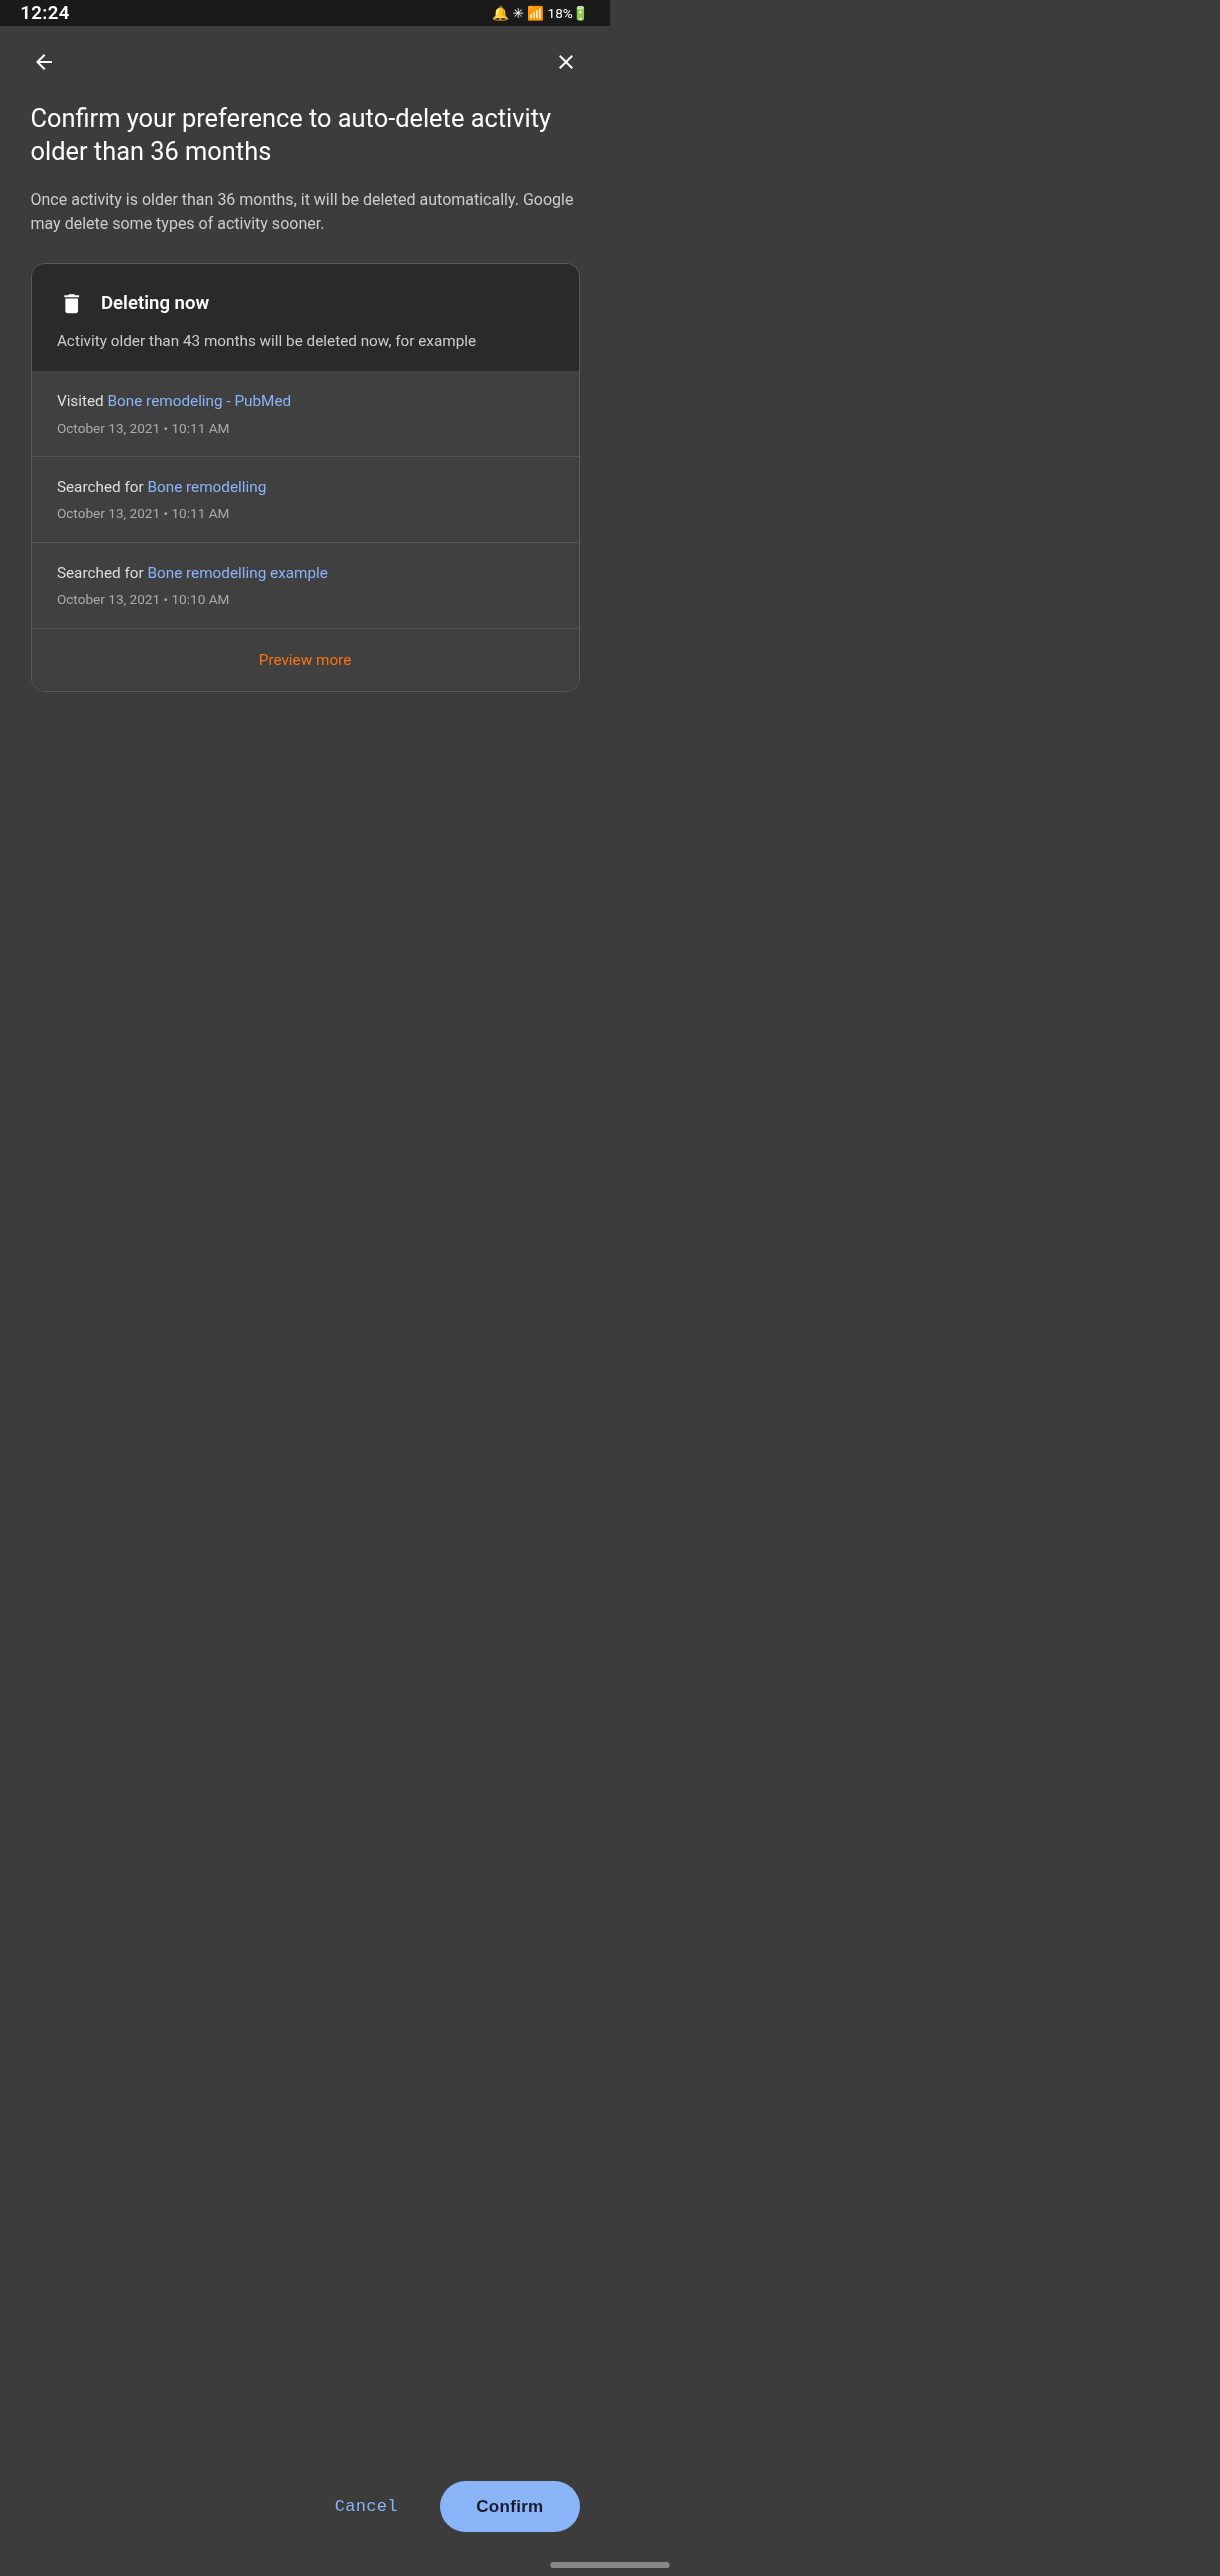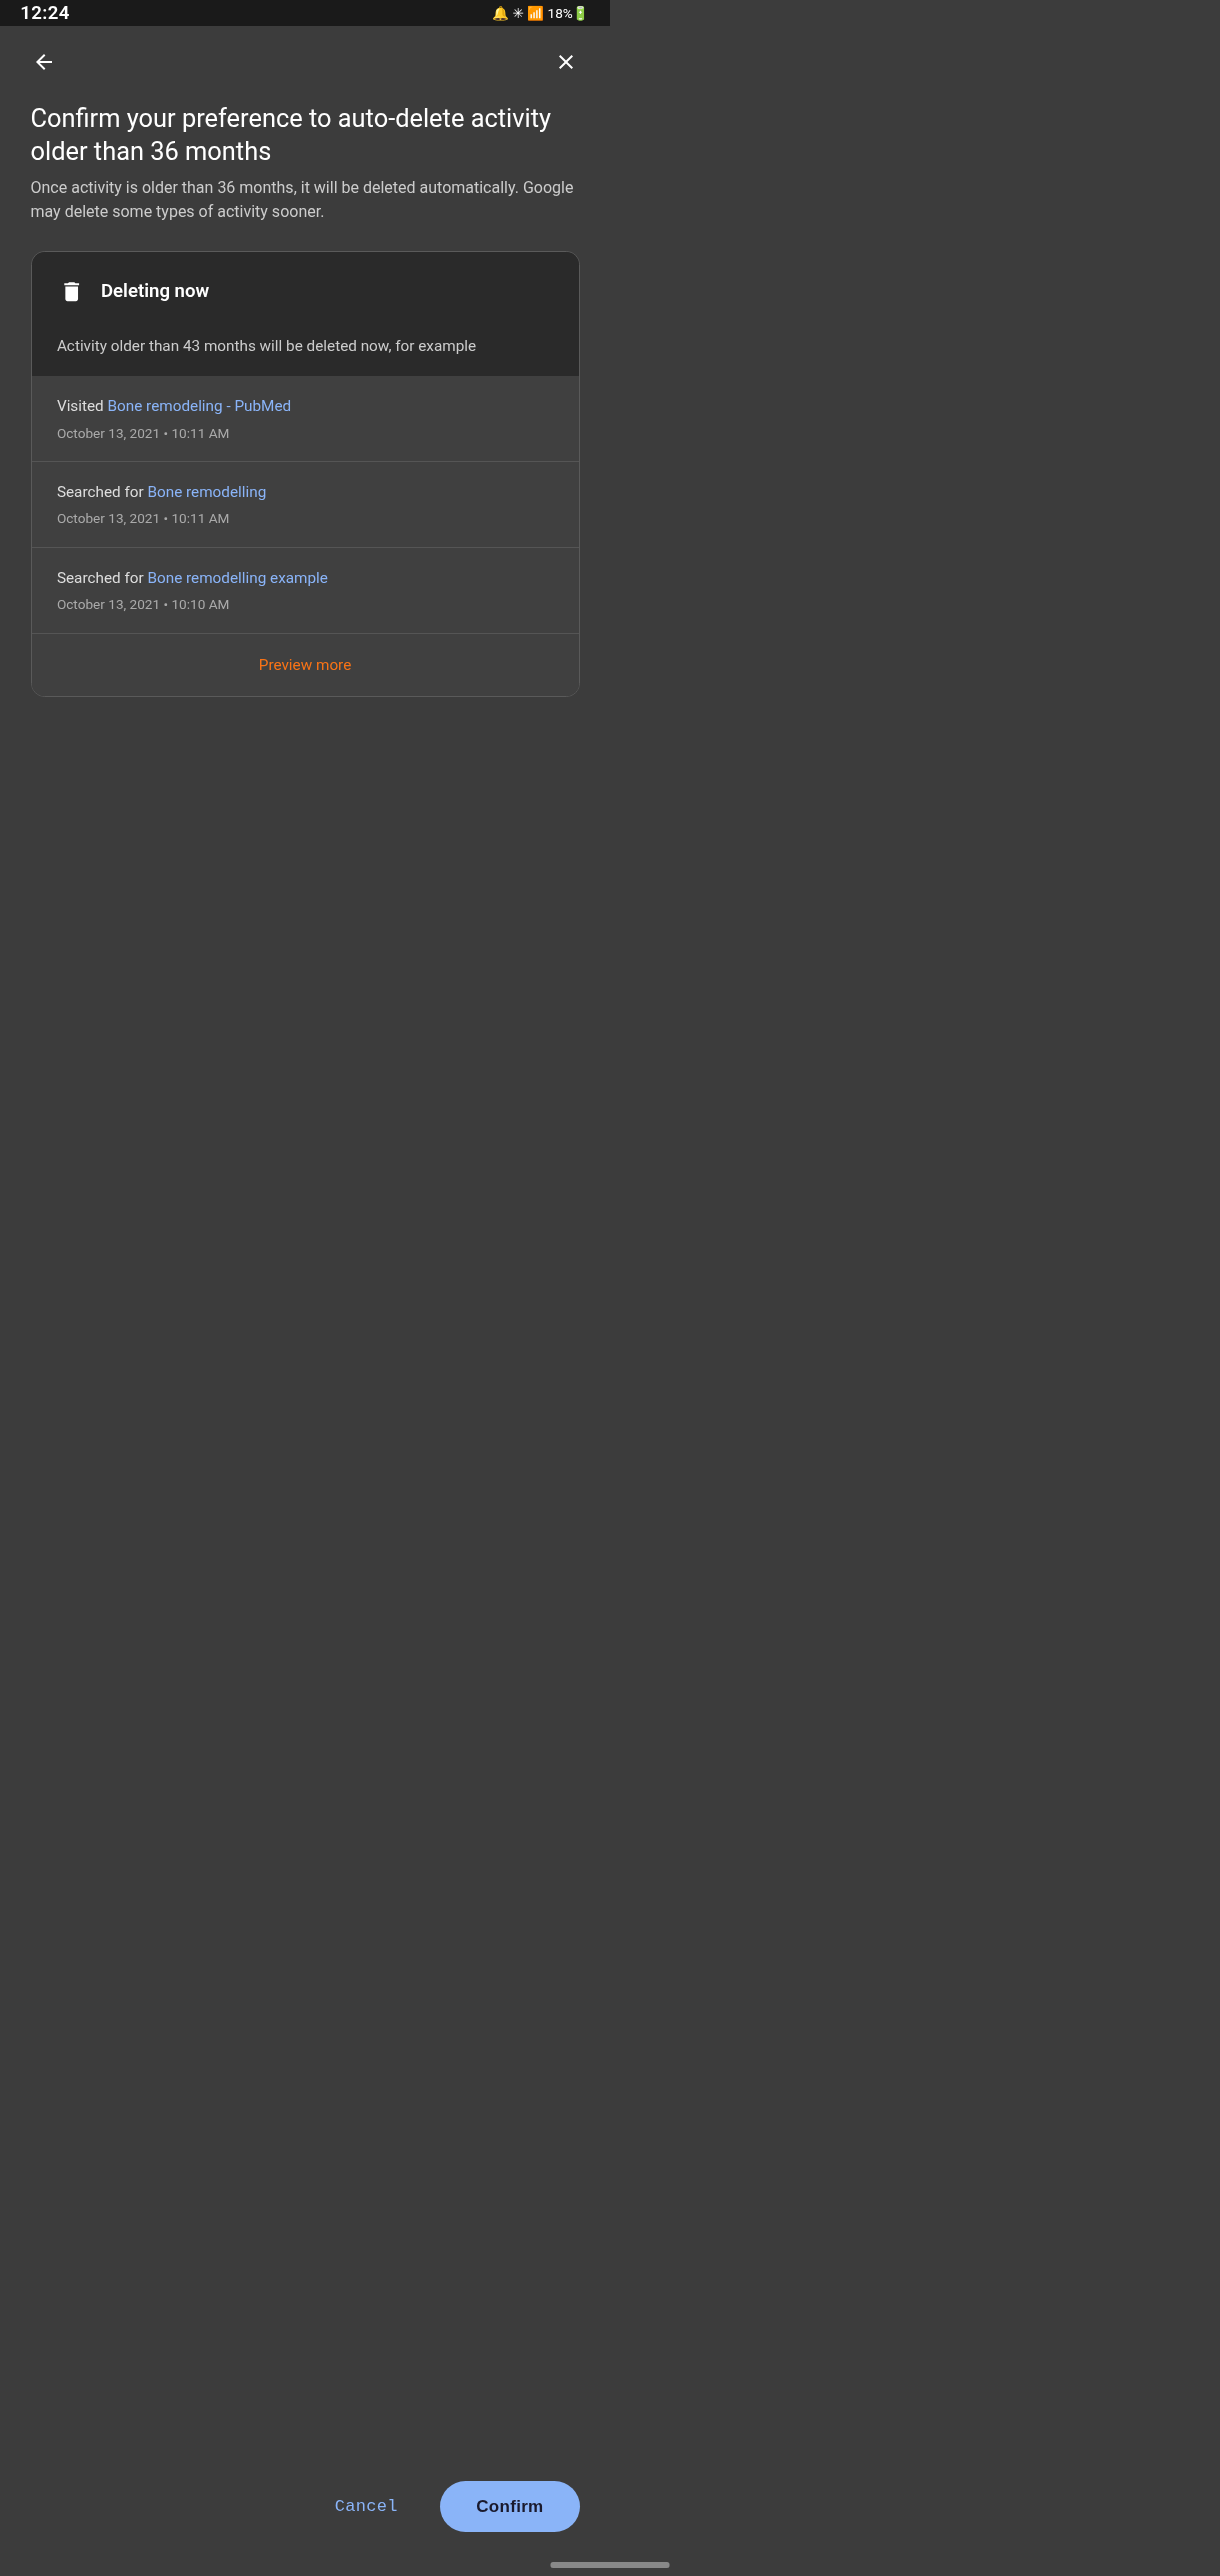--- a/index.html
+++ b/index.html
@@ -78,21 +78,21 @@
     
     .main-content {
       padding: 8.5px 30.5px 0;
     }
 
     .page-title {
       font-size: 25.4px;
       font-weight: 400;
       color: #ffffff;
       line-height: 1.3;
-      margin-bottom: 8px;
+      margin-bottom: 20px;
     }
 
     .page-description {
       font-size: 16px;
       color: #cccccc;
       line-height: 1.5;
       margin-bottom: 27px;
     }
 
     
@@ -105,21 +105,21 @@
 
     .card-header {
       background-color: #2a2a2a;
       padding: 24px 25.4px 18.6px;
     }
 
     .card-header-title-row {
       display: flex;
       align-items: center;
       gap: 13.6px;
-      margin-bottom: 28px;
+      margin-bottom: 11px;
     }
 
     .trash-icon {
       width: 30.5px;
       height: 30.5px;
       display: flex;
       align-items: center;
       justify-content: center;
       flex-shrink: 0;
     }

